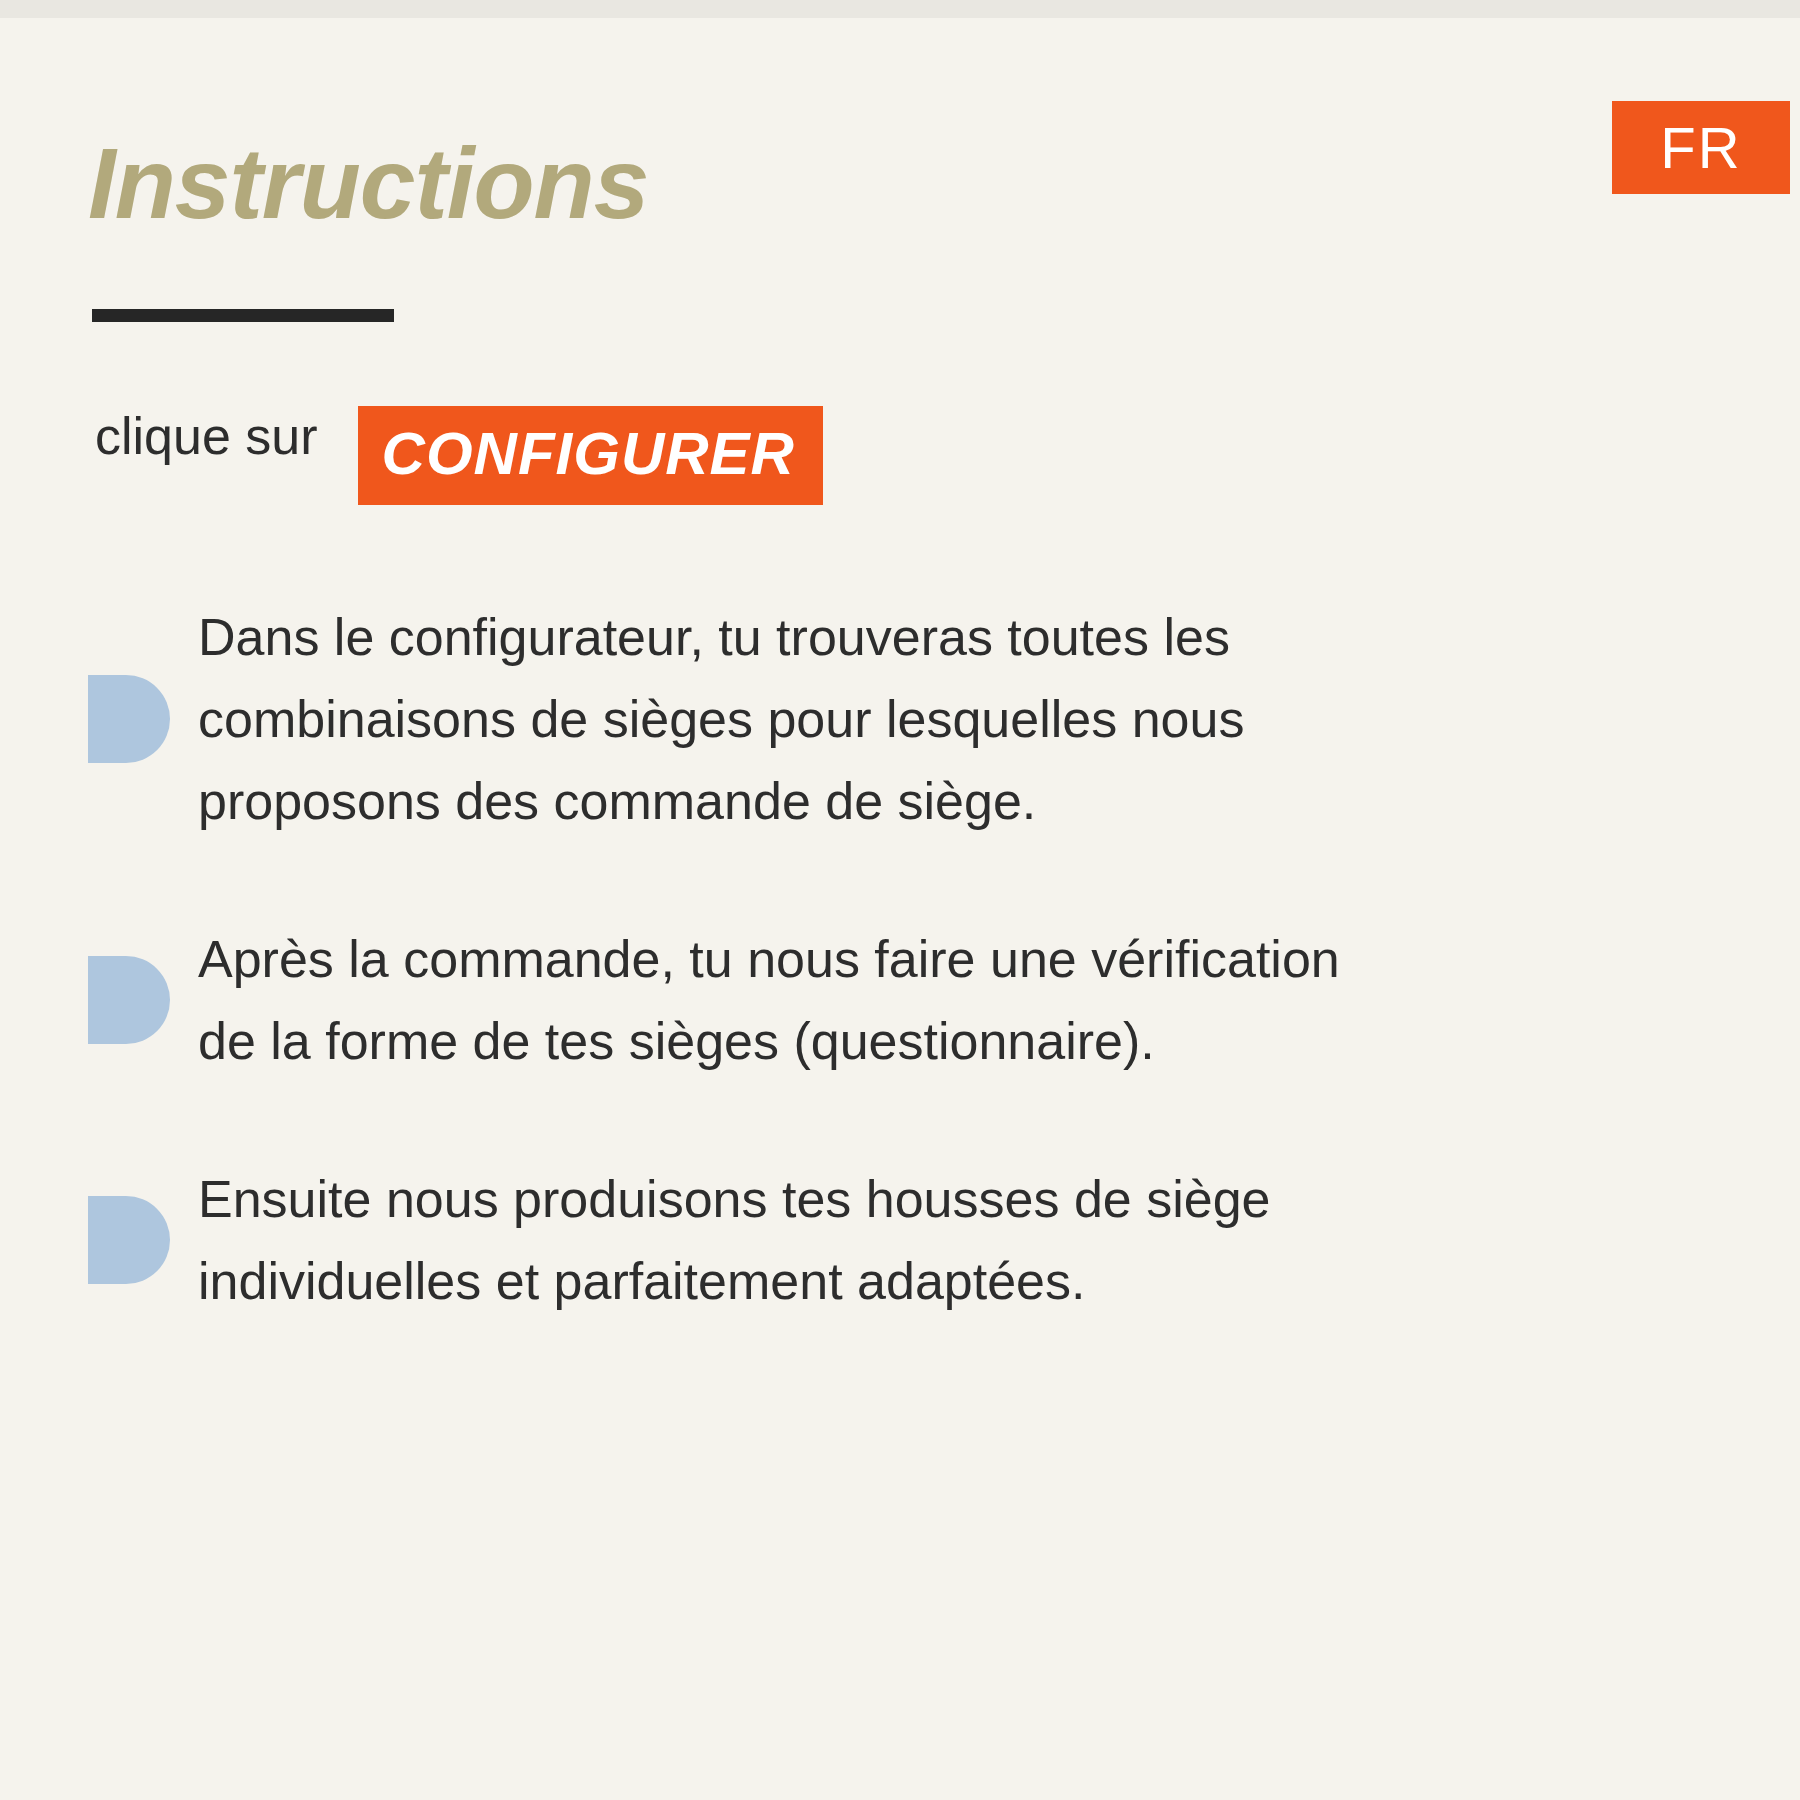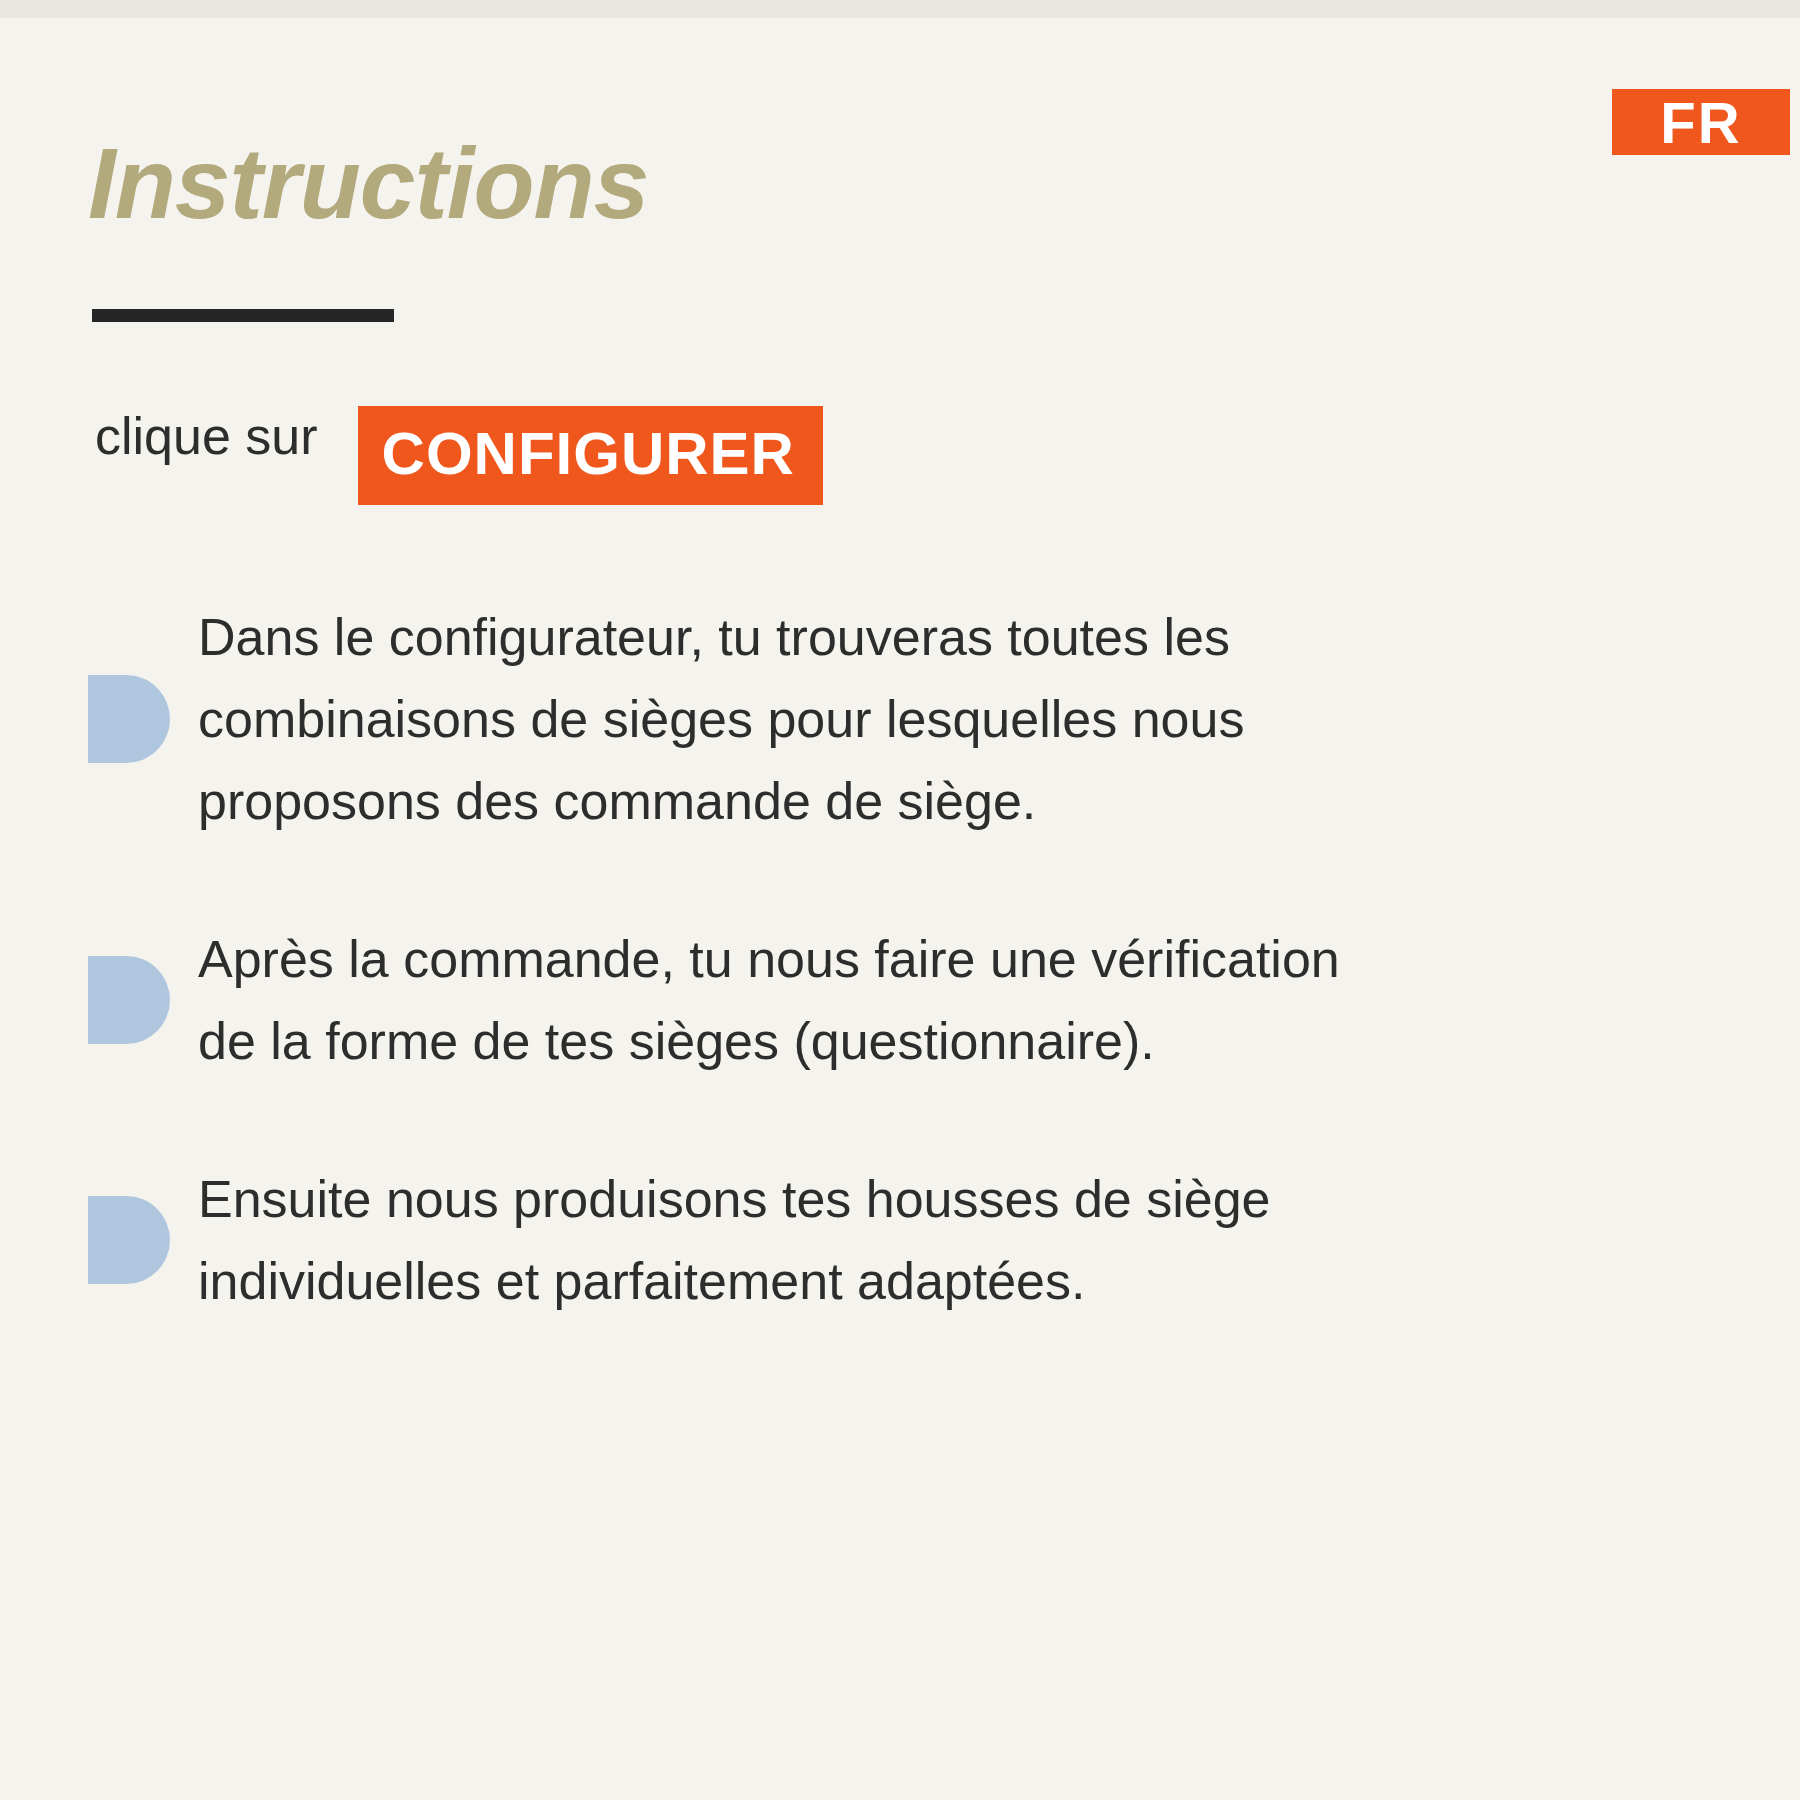--- a/index.html
+++ b/index.html
@@ -25,42 +25,43 @@
     line-height:1.3;
   }
   .title-underline{
     position:absolute;
     left:92px;top:291px;
     width:302px;height:13px;
     background:var(--ink,#262626);
   }
   .lang-badge{
     position:absolute;
-    left:1612px;top:71px;
-    width:178px;height:66px;
+    left:1612px;top:83px;
+    width:178px;height:93px;
     background:var(--accent,#f0571c);
     color:#ffffff;
     display:flex;align-items:center;justify-content:center;
-    font-size:58px;font-weight:700;letter-spacing:2px;
+    font-size:58px;font-weight:400;letter-spacing:2px;
   }
   .cta-row{
     position:absolute;
     left:95px;top:388px;
     display:flex;align-items:flex-start;gap:40px;
     white-space:nowrap;
   }
   .cta-prefix{
     font-size:52px;
     color:var(--text,#2d2d2d);
   }
   .cta-button{
     background:var(--accent,#f0571c);
     color:#ffffff;
     font-size:60px;
     font-weight:700;
+    font-style:italic;
     letter-spacing:1px;
     padding:13px 28px 17px 24px;
     border:none;
   }
   .bullet-list{
     position:absolute;
     left:88px;top:578px;
     width:1450px;
   }
   .bullet-item{

